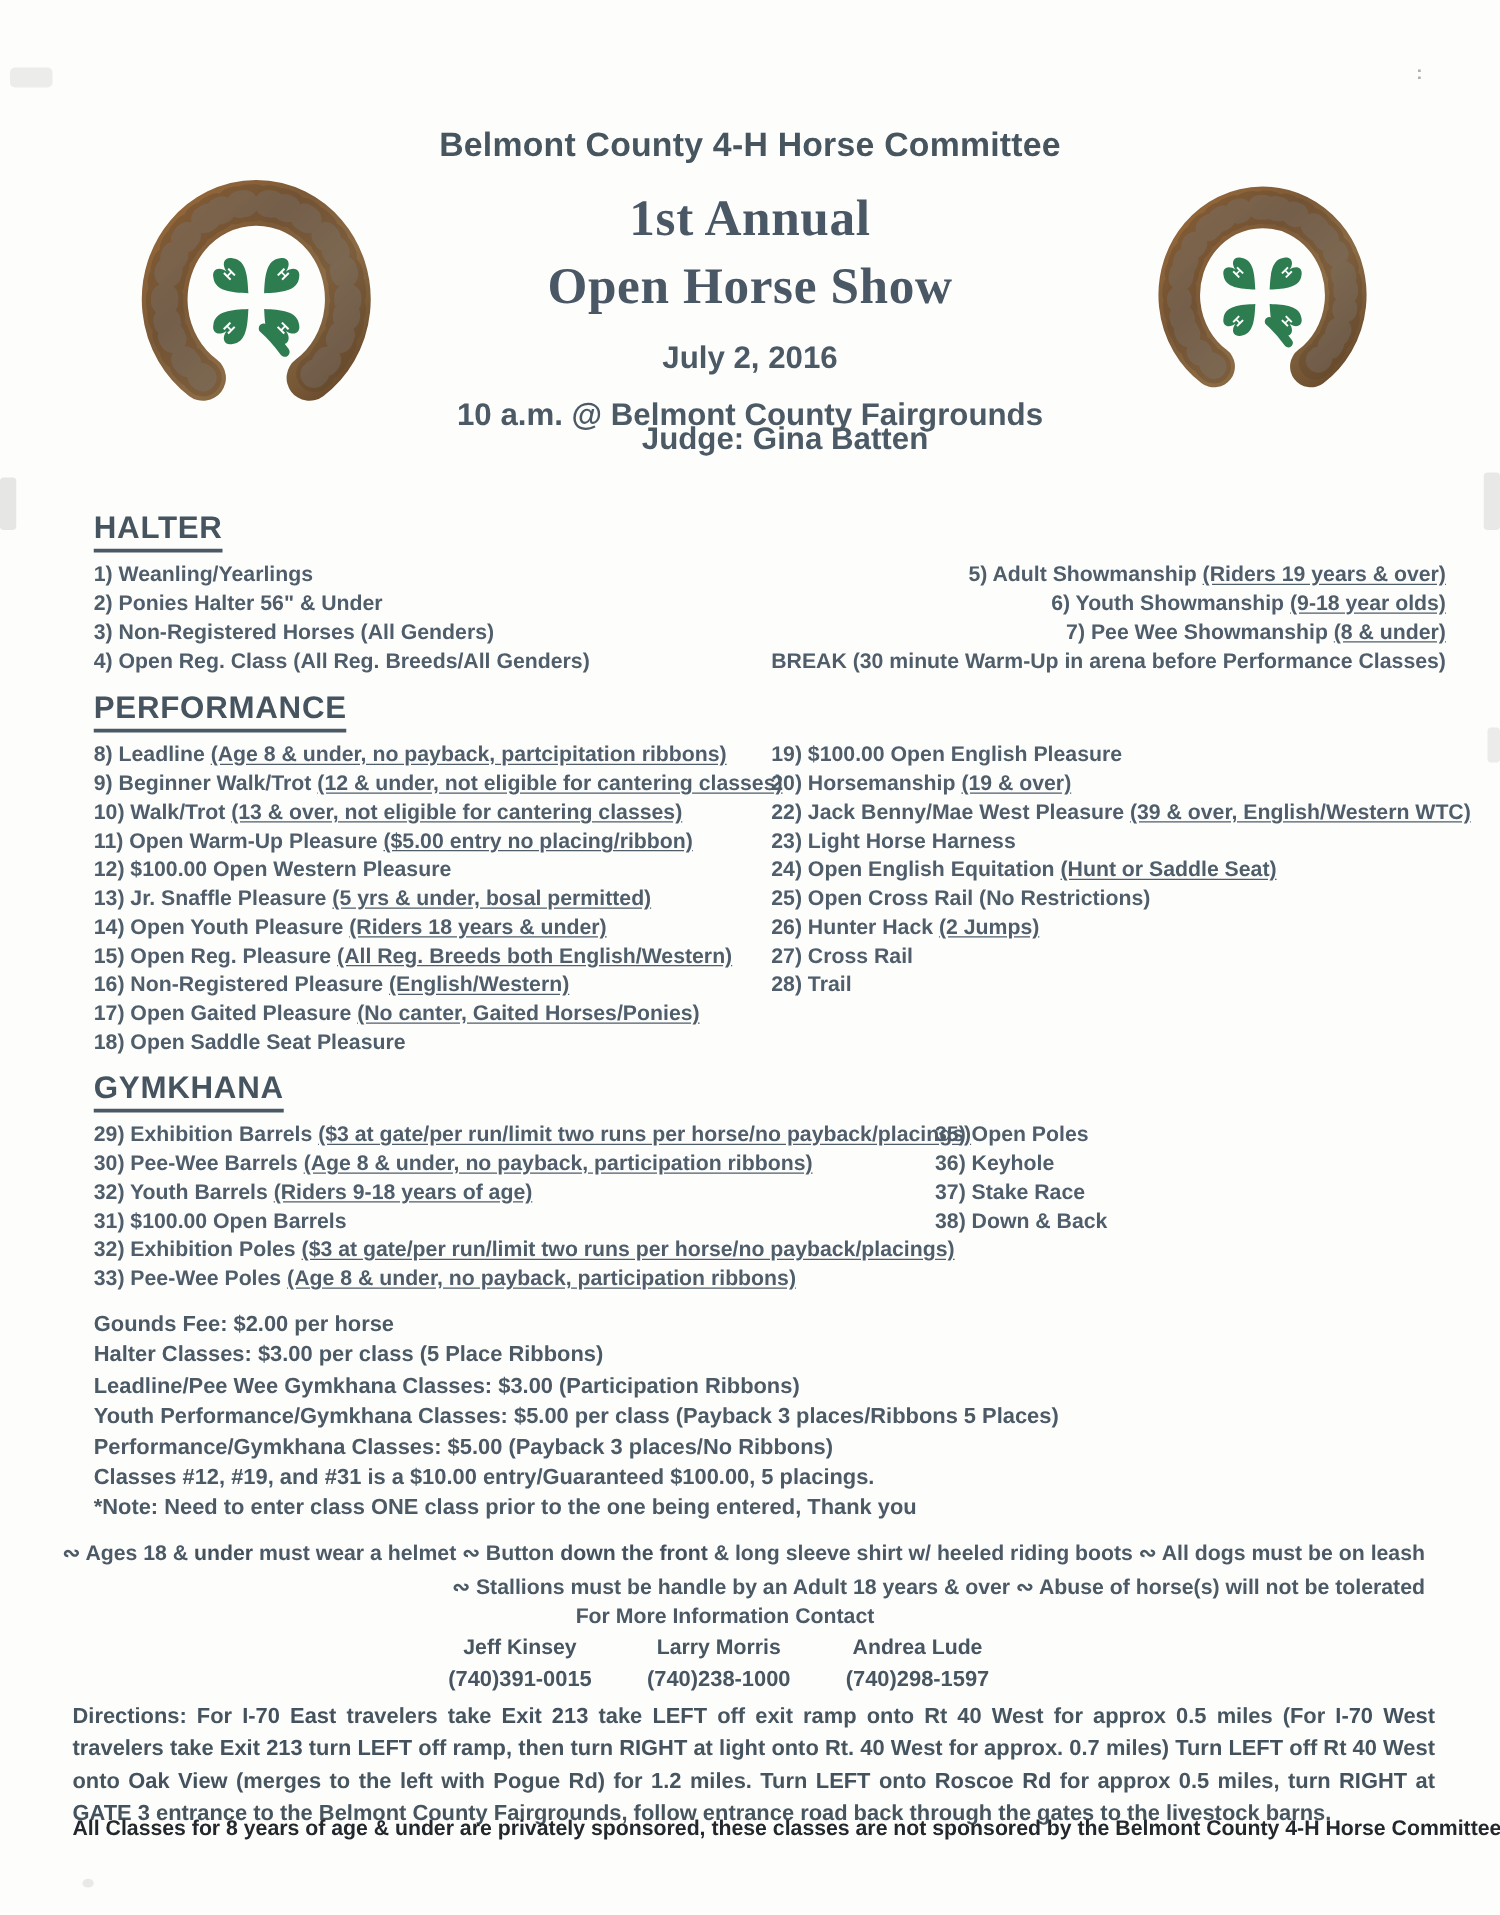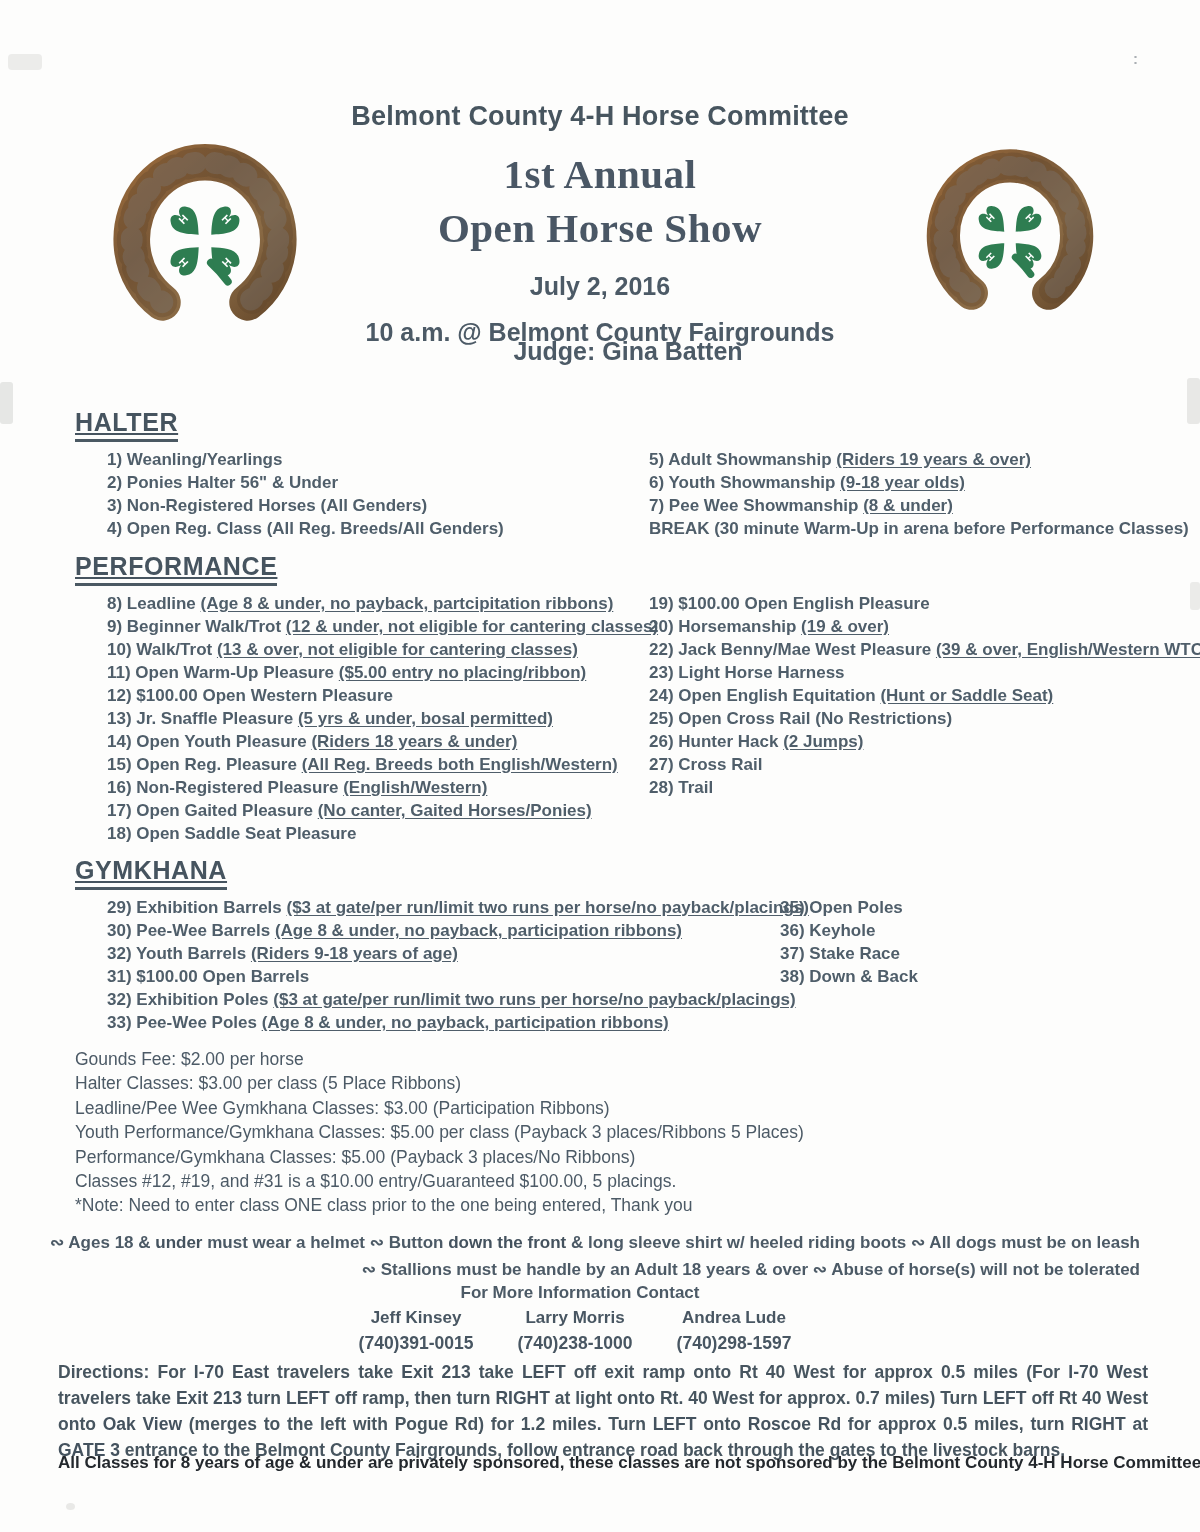--- a/index.html
+++ b/index.html
@@ -15,36 +15,36 @@
   .hdr-sub{font-size:25px;font-weight:600;color:#4c5a66;}
   #show-date{top:272px;}
   #show-place{top:318px;}
   #show-judge{top:337px;padding-left:28px;}
 
   .logo{position:absolute;}
   #logo-left{top:136px;left:106px;}
   #logo-right{top:142px;left:920px;}
 
   .sec-h{position:absolute;left:75px;font-size:25px;font-weight:800;letter-spacing:.6px;color:#46545f;}
-  .sec-h span{display:inline-block;border-bottom:3px solid #4b5963;padding-bottom:2px;text-decoration:underline;}
+  .sec-h span{display:inline-block;border-bottom:3px solid #4b5963;padding-bottom:2px;}
   #halter-h{top:408px;}
   #perf-h{top:552px;}
   #gym-h{top:856px;}
 
-  .list{position:absolute;font-size:17px;font-weight:600;color:#4f5e6a;margin-left:32px;}
+  .list{position:absolute;font-size:17px;font-weight:600;color:#4f5e6a;}
   #halter-left{top:448px;left:75px;}
-  #halter-right{top:448px;left:617px;}
+  #halter-right{top:448px;left:617px;text-align:right;}
   #perf-left{top:592px;left:75px;}
   #perf-right{top:592px;left:617px;}
   #gym-left{top:896px;left:75px;}
   #gym-right{top:896px;left:748px;}
   .citem{height:23px;line-height:23px;white-space:nowrap;}
   .ul{text-decoration:underline;text-underline-offset:2px;}
 
-  #fees{position:absolute;left:75px;top:1047px;font-size:17.5px;font-weight:400;color:#4c5a66;}
+  #fees{position:absolute;left:75px;top:1047px;font-size:17.5px;font-weight:700;color:#4c5a66;}
   .fline{height:24.4px;line-height:24.4px;white-space:nowrap;}
 
   .rule-line{position:absolute;left:20px;width:1120px;text-align:right;font-size:17px;font-weight:600;white-space:nowrap;color:#4c5a66;}
   #rule-1{top:1232px;}
   #rule-2{top:1259px;}
   .bold{font-weight:800;color:#44525e;}
 
   #contact-heading{position:absolute;left:20px;width:1120px;top:1283px;text-align:center;font-size:17px;font-weight:600;color:#4c5a66;}
   #people{position:absolute;top:1307px;left:20px;width:1110px;display:flex;justify-content:center;gap:39px;}
   .person{text-align:center;min-width:120px;}

